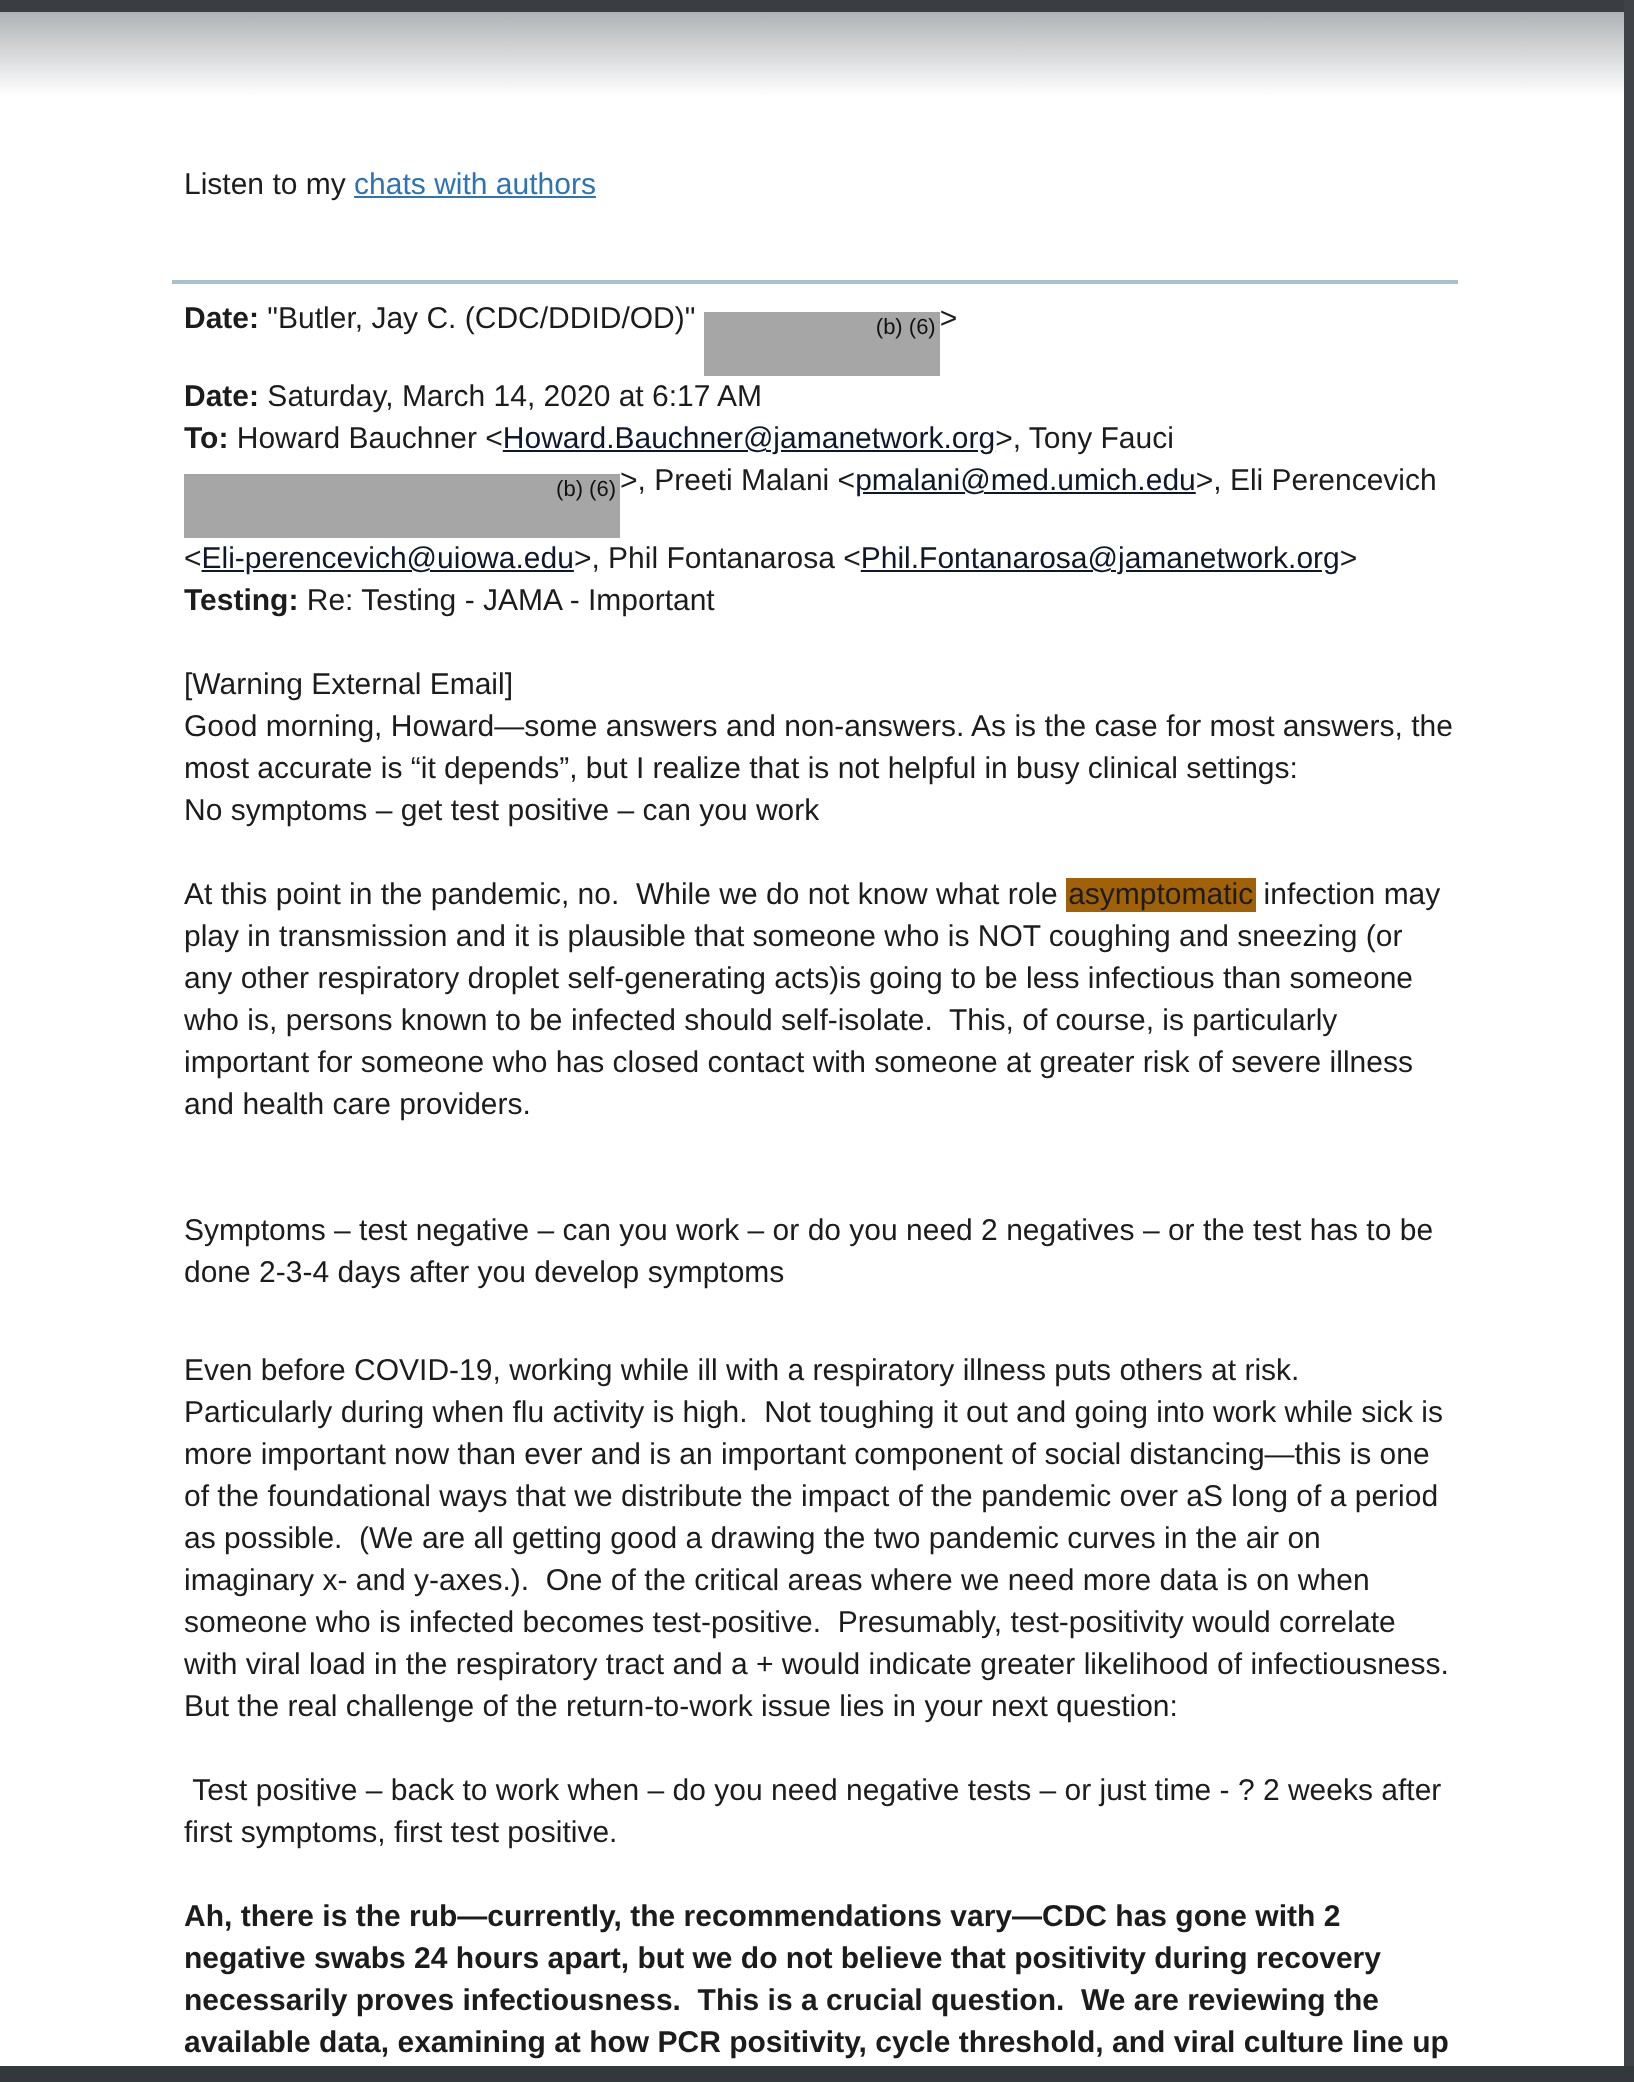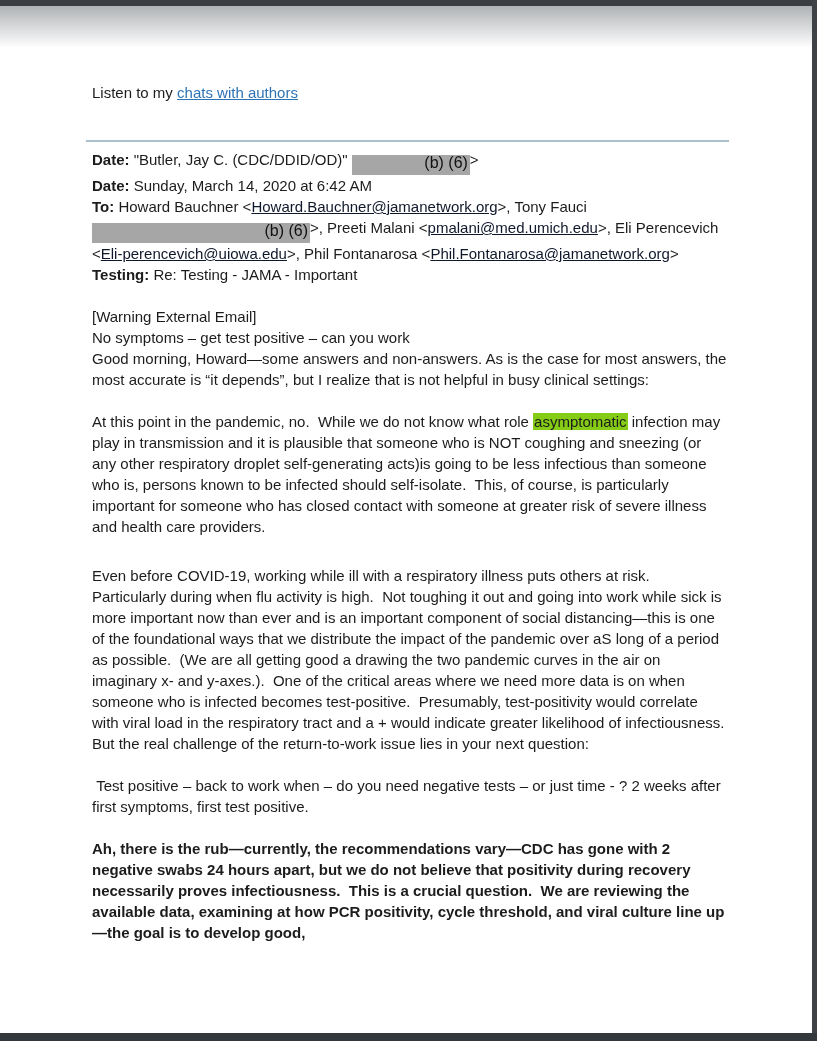--- a/index.html
+++ b/index.html
@@ -45,38 +45,38 @@
   .link-blue { color: #2e74b5; text-decoration: underline; }
   .link-purple { color: #0f172a; text-decoration: underline; }
   .separator {
     border: none; border-top: 2px solid #a9c0ce;
     margin: 0 0 7px -6px; width: 643px;
   }
   .hlabel { font-weight: bold; }
   .redaction {
     display: inline-block;
     background: #a6a6a6;
-    height: 20px; line-height: 16px;
+    height: 32px; line-height: 16px;
     vertical-align: -3px;
     text-align: right;
-    font-size: 16px;
+    font-size: 11px;
     color: #111111;
     padding-right: 2px;
     box-sizing: border-box;
   }
   .redaction-from { width: 118px; }
   .redaction-to { width: 218px; }
   .warning-para { margin-top: 21px; }
   .p2 { margin-top: 21px; }
   .p3 { margin-top: 42px; }
   .p4 { margin-top: 28px; }
   .p5 { margin-top: 21px; }
   .p6 { margin-top: 21px; font-weight: bold; }
   .hl {
-    background: #84cc16;
+    background: #a16207;
     padding: 0 1px;
   }
   .footer-bates {
     position: absolute; top: 990px; left: 0; width: 753px;
     text-align: center;
     font-size: 11.5px;
     color: #1c1c1c;
     letter-spacing: 0.2px;
   }
 </style>
@@ -92,34 +92,35 @@
 
   <div class="content">
 
     <p class="listen-line"><span>Listen to my </span><a class="link-blue">chats with authors</a></p>
 
     <hr class="separator">
 
     <div class="headers">
       <p><span class="hlabel">Date:</span><span> "Butler, Jay C. (CDC/DDID/OD)" </span><span class="redaction redaction-from"><span>(b) (6)</span></span><span>&gt;</span></p>
 
-      <p><span class="hlabel">Date:</span><span> Sunday, March 14, 2020 at 6:42 AM</span></p>
+      <p><span class="hlabel">Date:</span><span> Saturday, March 14, 2020 at 6:17 AM</span></p>
 
       <p><span class="hlabel">To:</span><span> Howard Bauchner &lt;</span><a class="link-purple">Howard.Bauchner@jamanetwork.org</a><span>&gt;, Tony Fauci</span><br><span class="redaction redaction-to"><span>(b) (6)</span></span><span>&gt;, Preeti Malani &lt;</span><a class="link-purple">pmalani@med.umich.edu</a><span>&gt;, Eli Perencevich &lt;</span><a class="link-purple">Eli-perencevich@uiowa.edu</a><span>&gt;, Phil Fontanarosa &lt;</span><a class="link-purple">Phil.Fontanarosa@jamanetwork.org</a><span>&gt;</span></p>
 
       <p><span class="hlabel">Testing:</span><span> Re: Testing - JAMA - Important</span></p>
     </div>
 
     <div class="email-body">
       <p class="warning-para">[Warning External Email]</p>
+      <p>Good morning, Howard—some answers and non-answers. As is the case for most answers, the most accurate is “it depends”, but I realize that is not helpful in busy clinical settings:</p>
       <p>No symptoms – get test positive – can you work</p>
-      <p>Good morning, Howard—some answers and non-answers. As is the case for most answers, the most accurate is “it depends”, but I realize that is not helpful in busy clinical settings:</p>
 
       <p class="p2"><span>At this point in the pandemic, no.  While we do not know what role </span><span class="hl">asymptomatic</span><span> infection may play in transmission and it is plausible that someone who is NOT coughing and sneezing (or any other respiratory droplet self-generating acts)is going to be less infectious than someone who is, persons known to be infected should self-isolate.  This, of course, is particularly important for someone who has closed contact with someone at greater risk of severe illness and health care providers.</span></p>
 
+      <p class="p3">Symptoms – test negative – can you work – or do you need 2 negatives – or the test has to be done 2-3-4 days after you develop symptoms</p>
 
       <p class="p4">Even before COVID-19, working while ill with a respiratory illness puts others at risk. Particularly during when flu activity is high.  Not toughing it out and going into work while sick is more important now than ever and is an important component of social distancing—this is one of the foundational ways that we distribute the impact of the pandemic over aS long of a period as possible.  (We are all getting good a drawing the two pandemic curves in the air on imaginary x- and y-axes.).  One of the critical areas where we need more data is on when someone who is infected becomes test-positive.  Presumably, test-positivity would correlate with viral load in the respiratory tract and a + would indicate greater likelihood of infectiousness. But the real challenge of the return-to-work issue lies in your next question:</p>
 
       <p class="p5"> Test positive – back to work when – do you need negative tests – or just time - ? 2 weeks after first symptoms, first test positive.</p>
 
       <p class="p6">Ah, there is the rub—currently, the recommendations vary—CDC has gone with 2 negative swabs 24 hours apart, but we do not believe that positivity during recovery necessarily proves infectiousness.  This is a crucial question.  We are reviewing the available data, examining at how PCR positivity, cycle threshold, and viral culture line up—the goal is to develop good,</p>
     </div>
 
   </div>
 

